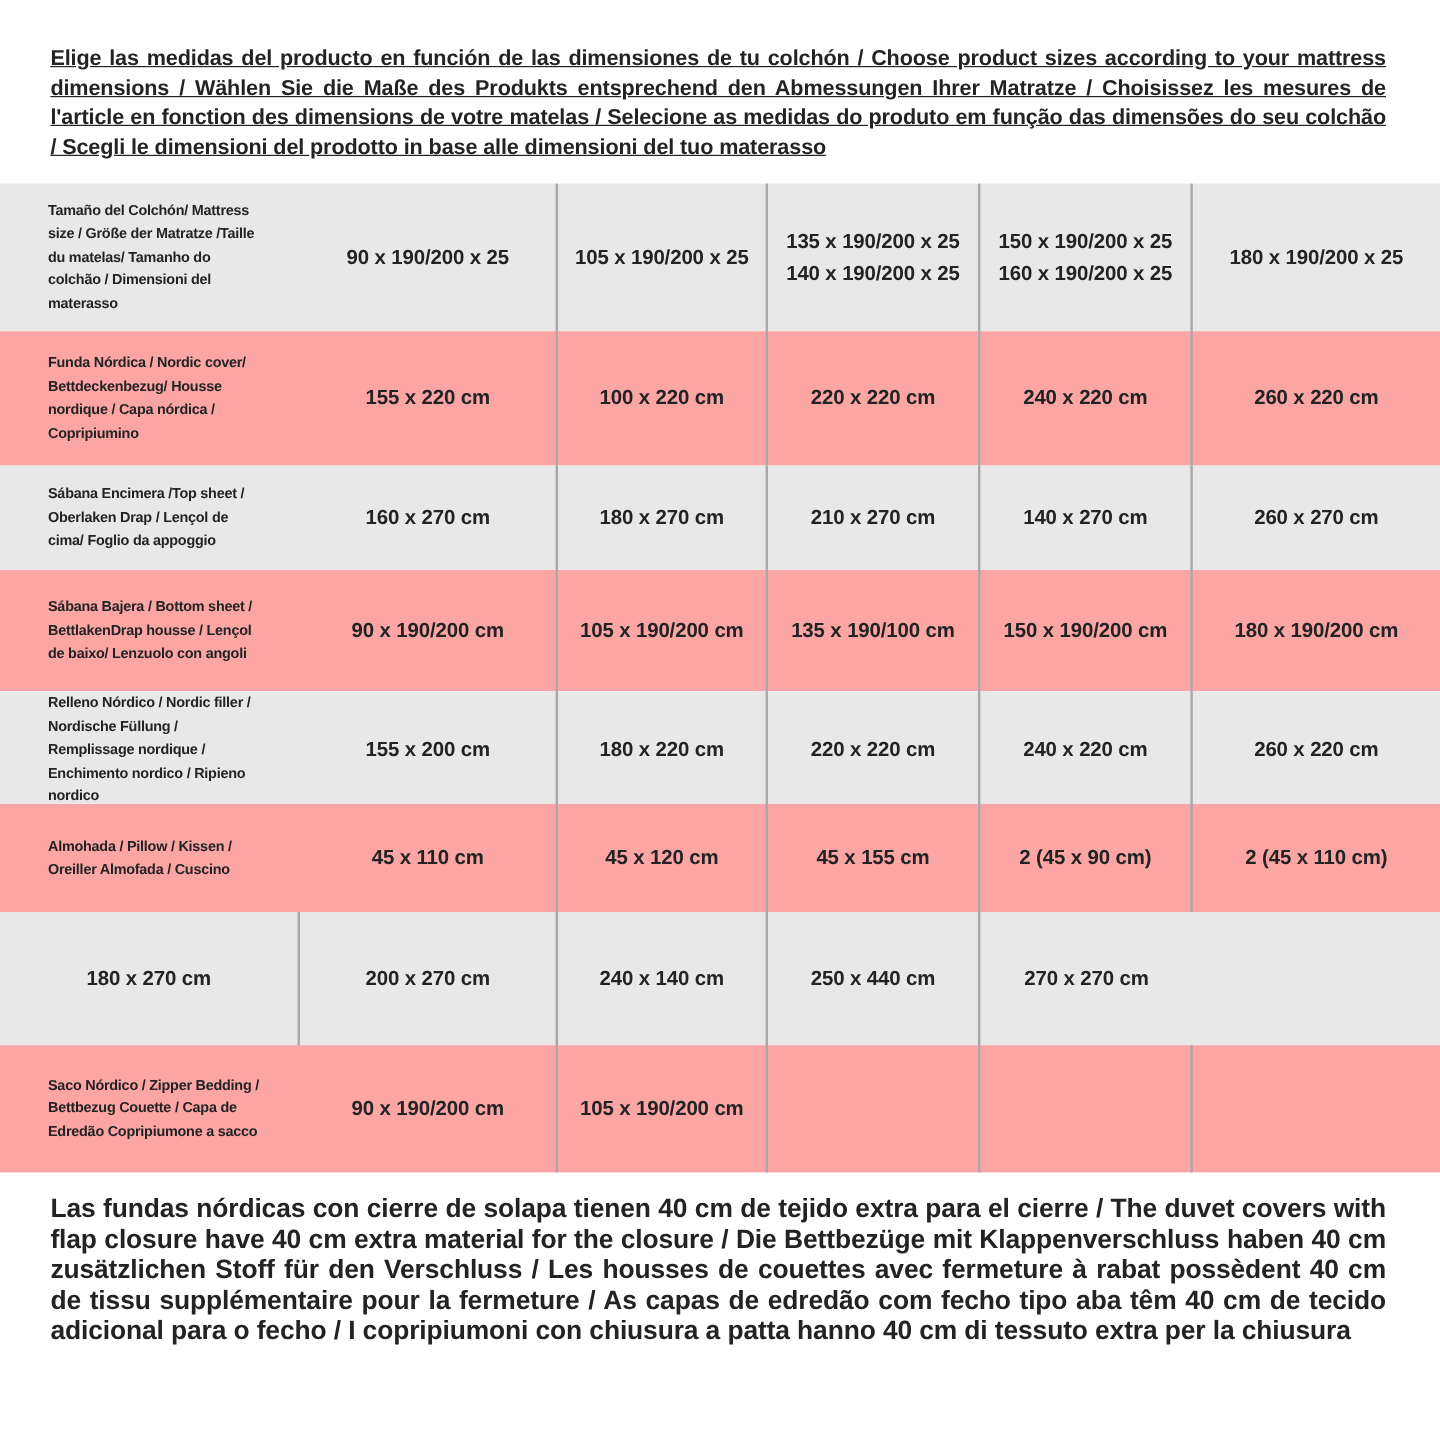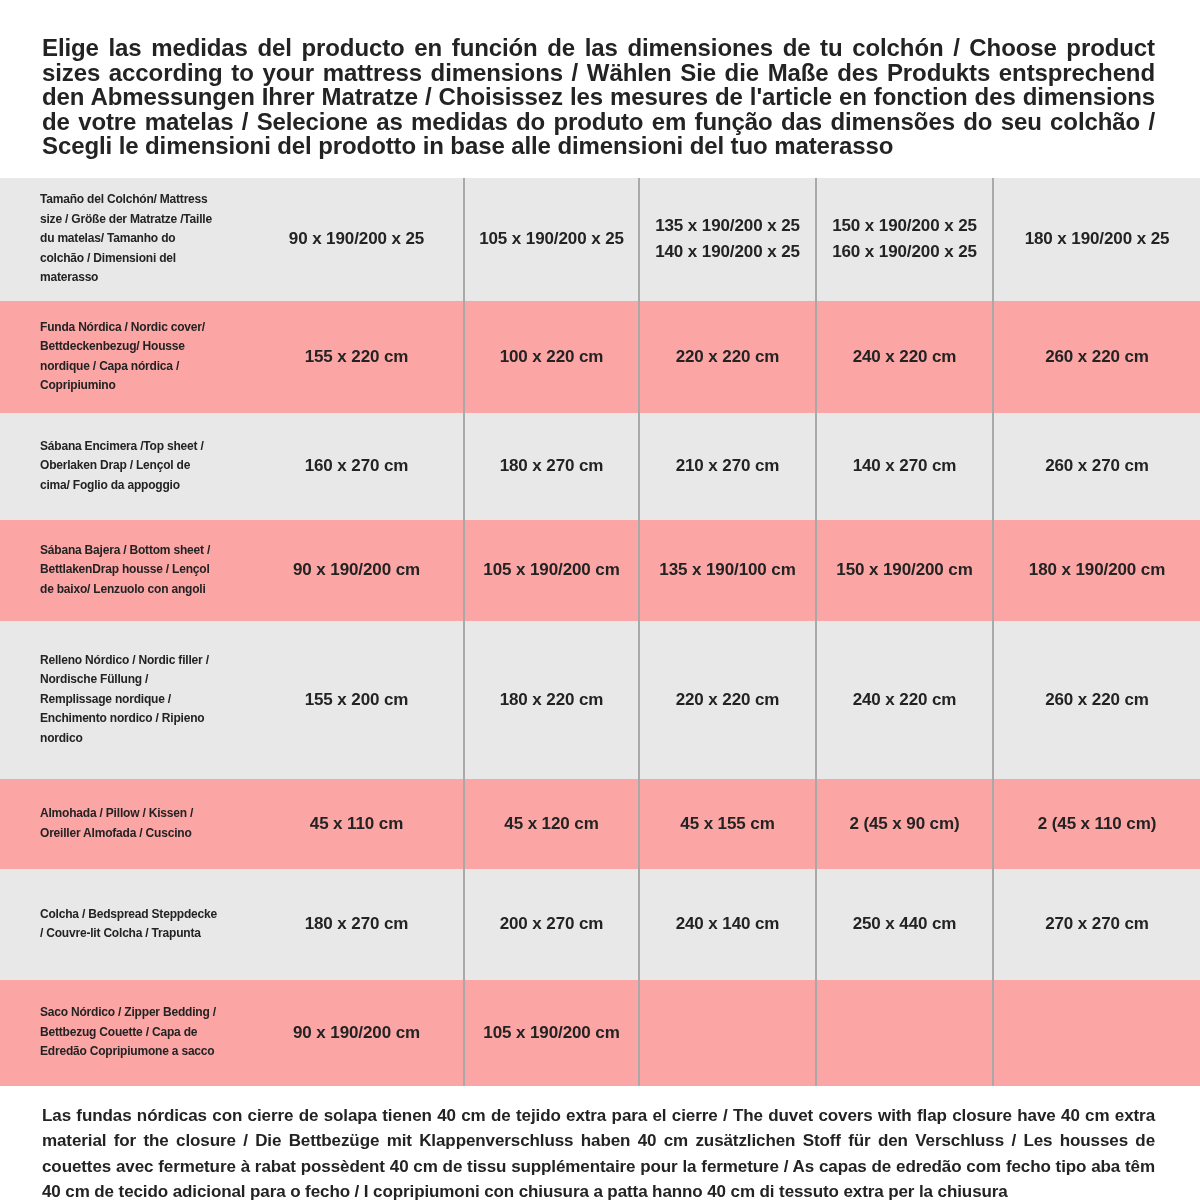--- a/index.html
+++ b/index.html
@@ -4,46 +4,46 @@
 <style>
   html,body{margin:0;padding:0;background:#ffffff;}
   body{
     width:1200px;height:1200px;overflow:hidden;
     font-family:"Liberation Sans",sans-serif;
     color:#232323;font-weight:bold;
     -webkit-font-smoothing:antialiased;
   }
   .intro{
     margin:36px 45px 0 42px;
-    font-size:24px;line-height:24.5px;
-    text-align:justify;letter-spacing:-0.1px;
+    font-size:18px;line-height:24.5px;
+    text-align:justify;letter-spacing:-0.1px;text-decoration:underline;
   }
   .size-table{margin-top:19px;}
   .row{display:grid;grid-template-columns:250px 215px 175px 177px 177px 1fr;}
   .gray{background:#e8e8e8;}
   .white{background:#fca5a5;}
   .cell{
     display:flex;align-items:center;justify-content:center;
     box-sizing:border-box;
   }
   .label{
     justify-content:flex-start;text-align:left;
     padding-left:40px;padding-right:28px;
     font-size:12px;line-height:19.5px;letter-spacing:-0.2px;
   }
   .val{
     font-size:17px;letter-spacing:-0.1px;
     text-align:center;white-space:pre-line;line-height:26px;
   }
   .sep{border-right:2px solid #a9a9a9;}
-  .r0{height:123px}.r1{height:112px}.r2{height:107px}.r3{height:101px}
-  .r4{height:158px}.r5{height:90px}.r6{height:111px}.r7{height:106px}
+  .r0{height:123px}.r1{height:112px}.r2{height:87px}.r3{height:101px}
+  .r4{height:94px}.r5{height:90px}.r6{height:111px}.r7{height:106px}
   .footer-note{
     margin:17px 45px 0 42px;
-    font-size:17px;line-height:25.5px;
+    font-size:22px;line-height:25.5px;
     text-align:justify;letter-spacing:-0.1px;
   }
 </style>
 </head>
 <body>
 
 <p class="intro">Elige las medidas del producto en función de las dimensiones de tu colchón / Choose product sizes according to your mattress dimensions / Wählen Sie die Maße des Produkts entsprechend den Abmessungen Ihrer Matratze / Choisissez les mesures de l'article en fonction des dimensions de votre matelas / Selecione as medidas do produto em função das dimensões do seu colchão / Scegli le dimensioni del prodotto in base alle dimensioni del tuo materasso</p>
 
 <div class="size-table">
 
@@ -97,21 +97,20 @@
   <div class="row white r5">
     <div class="cell label">Almohada / Pillow / Kissen / Oreiller Almofada / Cuscino</div>
     <div class="cell val sep">45 x 110 cm</div>
     <div class="cell val sep">45 x 120 cm</div>
     <div class="cell val sep">45 x 155 cm</div>
     <div class="cell val sep">2 (45 x 90 cm)</div>
     <div class="cell val">2 (45 x 110 cm)</div>
   </div>
 
   <div class="row gray r6">
-    <div class="cell label">Colcha / Bedspread Steppdecke / Couvre-lit Colcha / Trapunta</div>
     <div class="cell val sep">180 x 270 cm</div>
     <div class="cell val sep">200 x 270 cm</div>
     <div class="cell val sep">240 x 140 cm</div>
     <div class="cell val sep">250 x 440 cm</div>
     <div class="cell val">270 x 270 cm</div>
   </div>
 
   <div class="row white r7">
     <div class="cell label">Saco Nórdico / Zipper Bedding / Bettbezug Couette / Capa de Edredão Copripiumone a sacco</div>
     <div class="cell val sep">90 x 190/200 cm</div>

